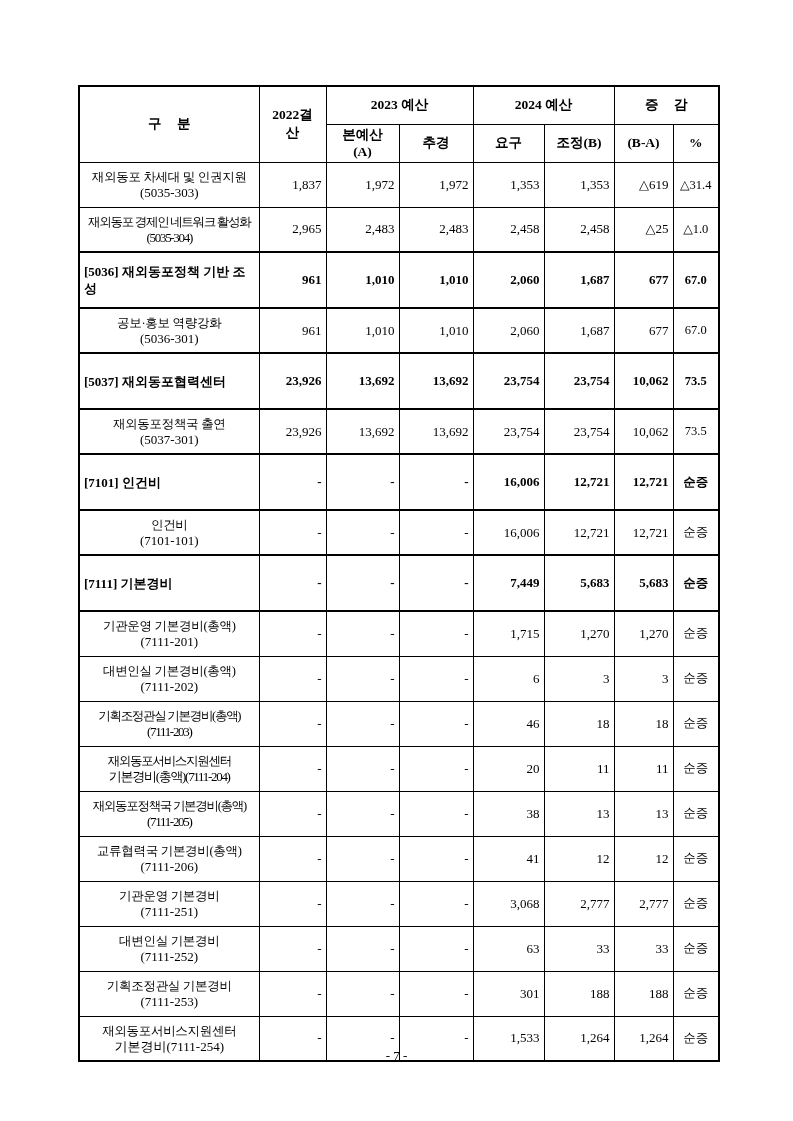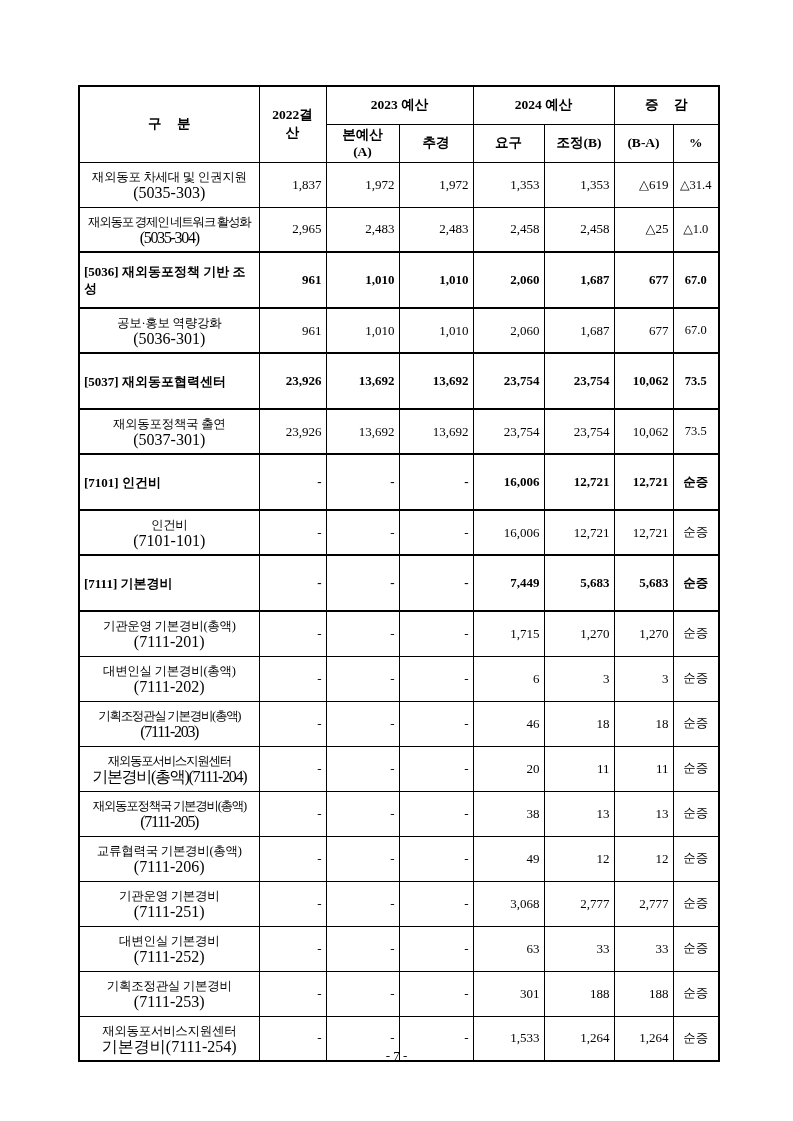--- a/index.html
+++ b/index.html
@@ -14,21 +14,21 @@
     border-collapse:collapse; table-layout:fixed;
     border:2px solid #000;
   }
   .budget th, .budget td { border:1px solid #000; vertical-align:middle; }
   thead tr { height:38px; }
   .budget th { font-weight:bold; font-size:13.5px; text-align:center; padding:0 10px; }
   th.sp { word-spacing:12px;margin-top:28px; }
   tbody tr { height:45px; }
   td.cat { text-align:center; padding:1px 2px; }
   .cat .name { font-size:12.5px; line-height:16px; white-space:nowrap; letter-spacing:-0.3px; }
-  .cat .code { font-size:16px; line-height:15px; }
+  .cat .code { font-size:13px; line-height:15px; }
   tr.tight .name, tr.tight .code { letter-spacing:-1.3px; }
   td.num { text-align:right; padding-right:4px; font-size:13px; }
   td.pct { text-align:center; font-size:12.5px; padding:12px 1px; }
   tr.section td { border-top:2px solid #000; border-bottom:2px solid #000; font-weight:bold; }
   tr.section { height:56px; }
   tr.section td.cat { text-align:left; }
   tr.section .name { white-space:normal; font-size:13px; line-height:17px; padding-left:2px; letter-spacing:0; }
   .footer {
     position:absolute; top:1048px; left:0; width:100%;
     text-align:center; font-size:13px; color:#000;
@@ -254,21 +254,21 @@
     <td class="pct">순증</td>
   </tr>
         <tr>
     <td class="cat">
       <div class="name">교류협력국 기본경비(총액)</div>
       <div class="code">(7111-206)</div>
     </td>
     <td class="num">-</td>
     <td class="num">-</td>
     <td class="num">-</td>
-    <td class="num">49</td>
+    <td class="num">41</td>
     <td class="num">12</td>
     <td class="num">12</td>
     <td class="pct">순증</td>
   </tr>
         <tr>
     <td class="cat">
       <div class="name">기관운영 기본경비</div>
       <div class="code">(7111-251)</div>
     </td>
     <td class="num">-</td>

